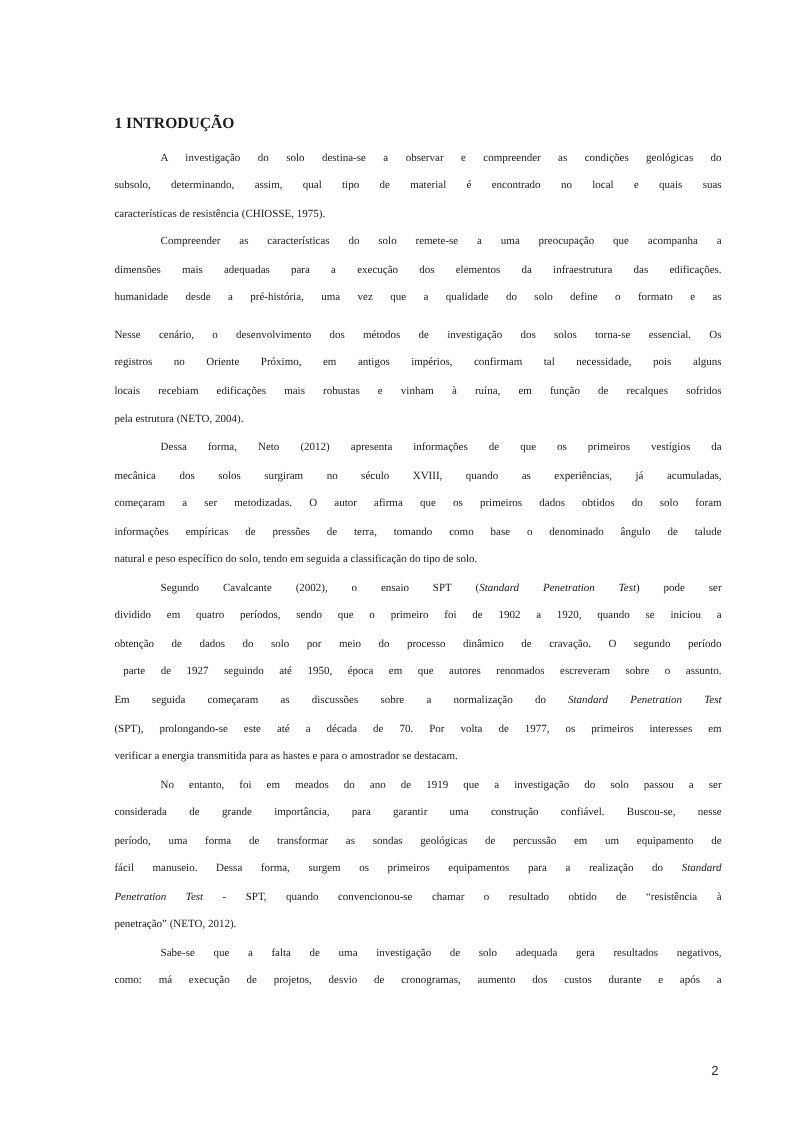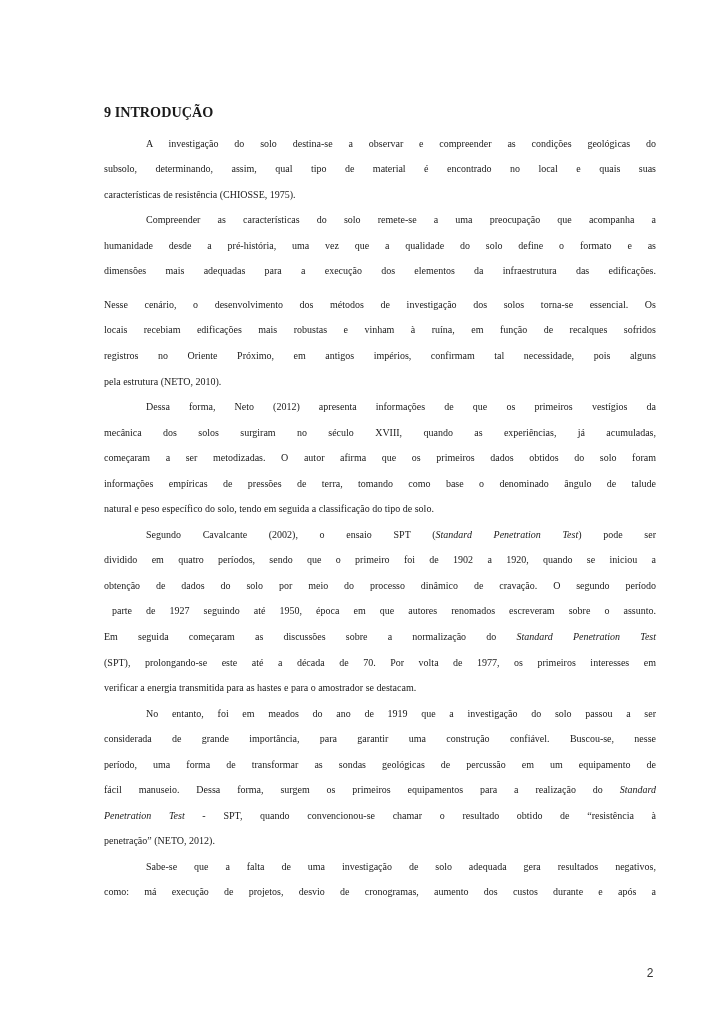--- a/index.html
+++ b/index.html
@@ -62,35 +62,35 @@
       font-family: "Liberation Sans", "DejaVu Sans", sans-serif;
       font-size: 12px;
       color: #333333;
     }
   </style>
 </head>
 <body>
 
 <div class="page">
   <div class="content">
-    <div class="heading">9 INTRODUÇÃO</div>
+    <div class="heading">1 INTRODUÇÃO</div>
     <div id="body-text">
         <div>
           <div class="line indent" style="white-space: nowrap; display: block;">A investigação do solo destina-se a observar e compreender as condições geológicas do</div>
           <div class="line" style="white-space: nowrap; display: block;">subsolo, determinando, assim, qual tipo de material é encontrado no local e quais suas</div>
           <div class="line last">características de resistência (CHIOSSE, 1975).</div>
         </div>
         <div>
           <div class="line indent" style="white-space: nowrap; display: block;">Compreender as características do solo remete-se a uma preocupação que acompanha a</div>
+          <div class="line" style="white-space: nowrap; display: block;">dimensões mais adequadas para a execução dos elementos da infraestrutura das edificações.</div>
           <div class="line" style="white-space: nowrap; display: block;">humanidade desde a pré-história, uma vez que a qualidade do solo define o formato e as</div>
-          <div class="line" style="white-space: nowrap; display: block;">dimensões mais adequadas para a execução dos elementos da infraestrutura das edificações.</div>
           <div class="line" style="white-space: nowrap; display: block; margin-top: 8px;">Nesse cenário, o desenvolvimento dos métodos de investigação dos solos torna-se essencial. Os</div>
+          <div class="line" style="white-space: nowrap; display: block;">registros no Oriente Próximo, em antigos impérios, confirmam tal necessidade, pois alguns</div>
           <div class="line" style="white-space: nowrap; display: block;">locais recebiam edificações mais robustas e vinham à ruína, em função de recalques sofridos</div>
-          <div class="line" style="white-space: nowrap; display: block;">registros no Oriente Próximo, em antigos impérios, confirmam tal necessidade, pois alguns</div>
-          <div class="line last">pela estrutura (NETO, 2010).</div>
+          <div class="line last">pela estrutura (NETO, 2004).</div>
         </div>
         <div>
           <div class="line indent" style="white-space: nowrap; display: block;">Dessa forma, Neto (2012) apresenta informações de que os primeiros vestígios da</div>
           <div class="line" style="white-space: nowrap; display: block;">mecânica dos solos surgiram no século XVIII, quando as experiências, já acumuladas,</div>
           <div class="line" style="white-space: nowrap; display: block;">começaram a ser metodizadas. O autor afirma que os primeiros dados obtidos do solo foram</div>
           <div class="line" style="white-space: nowrap; display: block;">informações empíricas de pressões de terra, tomando como base o denominado ângulo de talude</div>
           <div class="line last">natural e peso específico do solo, tendo em seguida a classificação do tipo de solo.</div>
         </div>
         <div>
           <div class="line indent" style="white-space: nowrap; display: block;">Segundo Cavalcante (2002), o ensaio SPT (<em>Standard Penetration Test</em>) pode ser</div>

